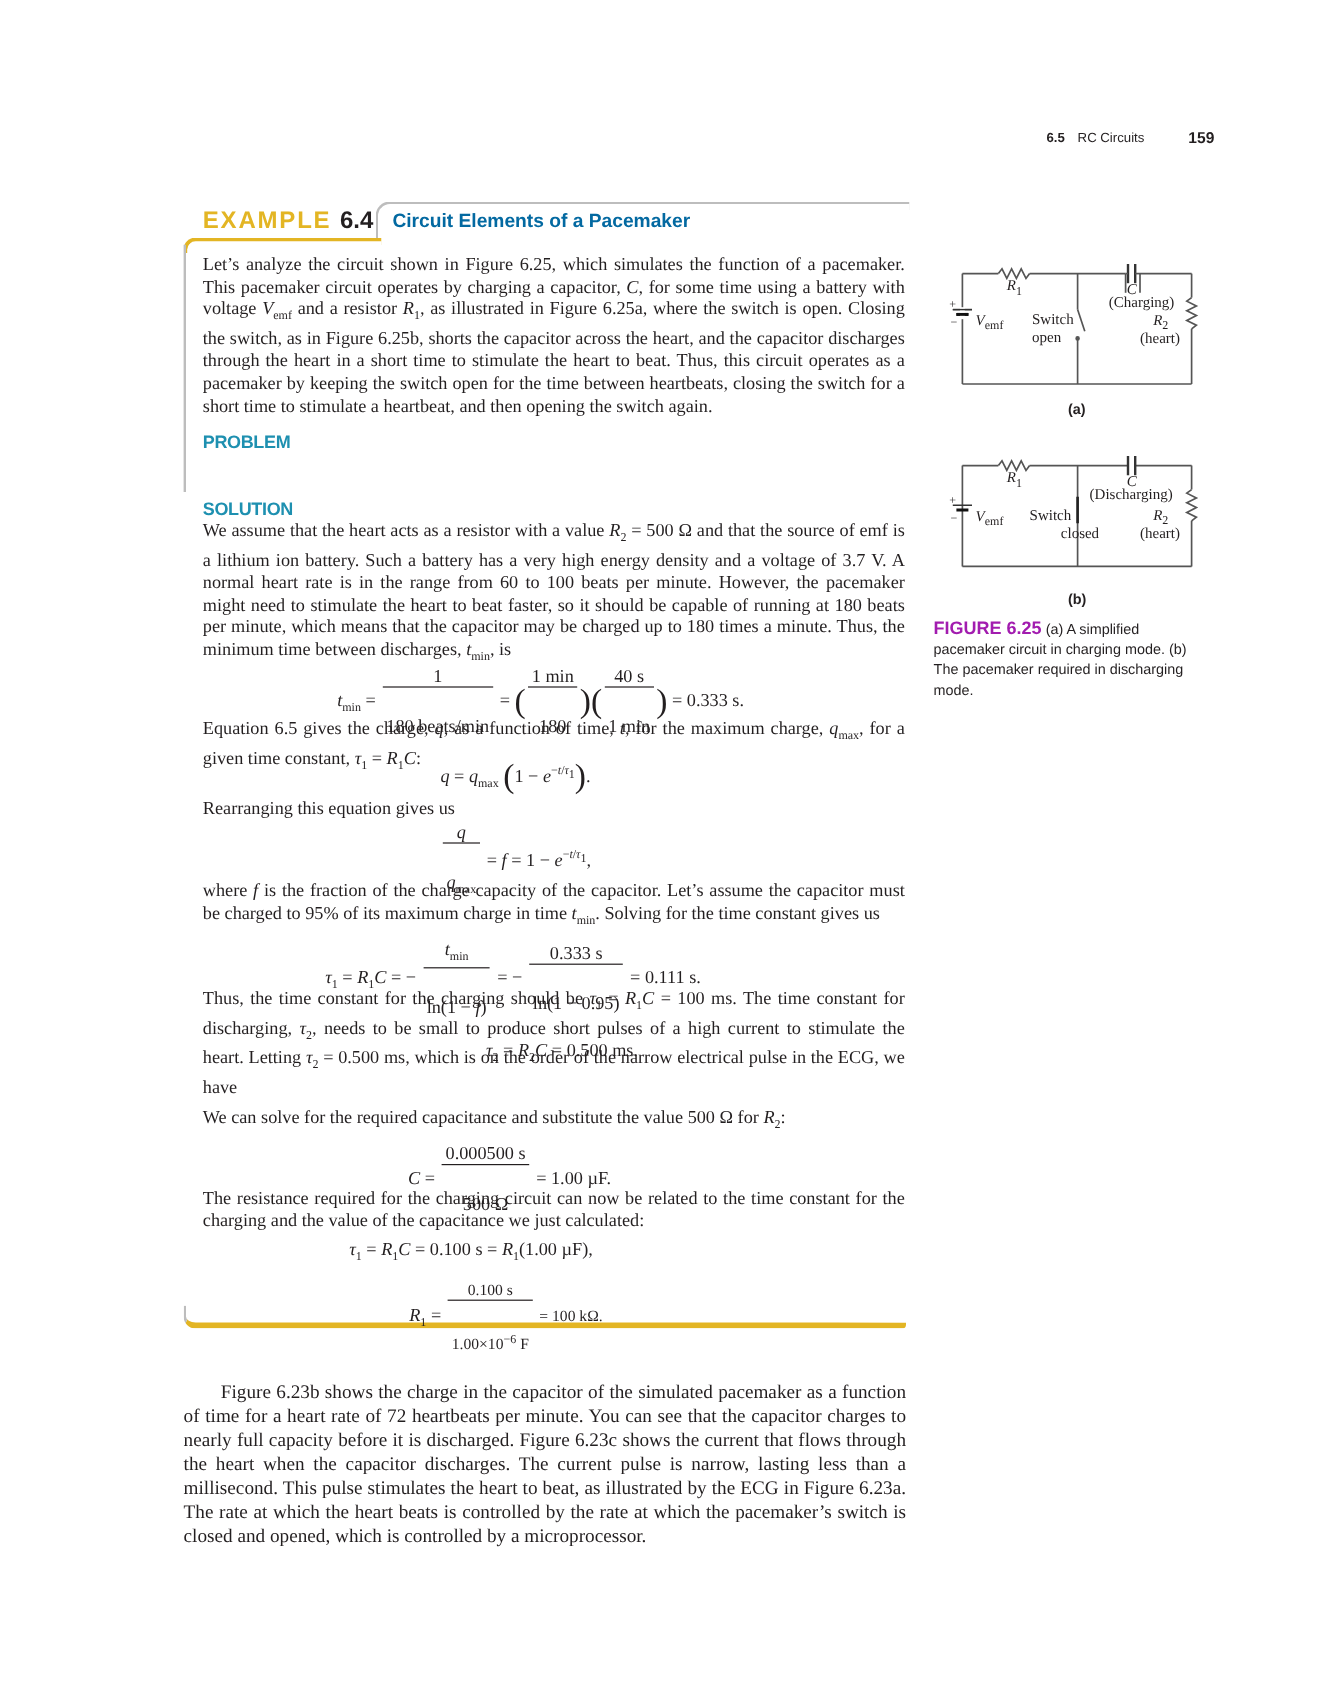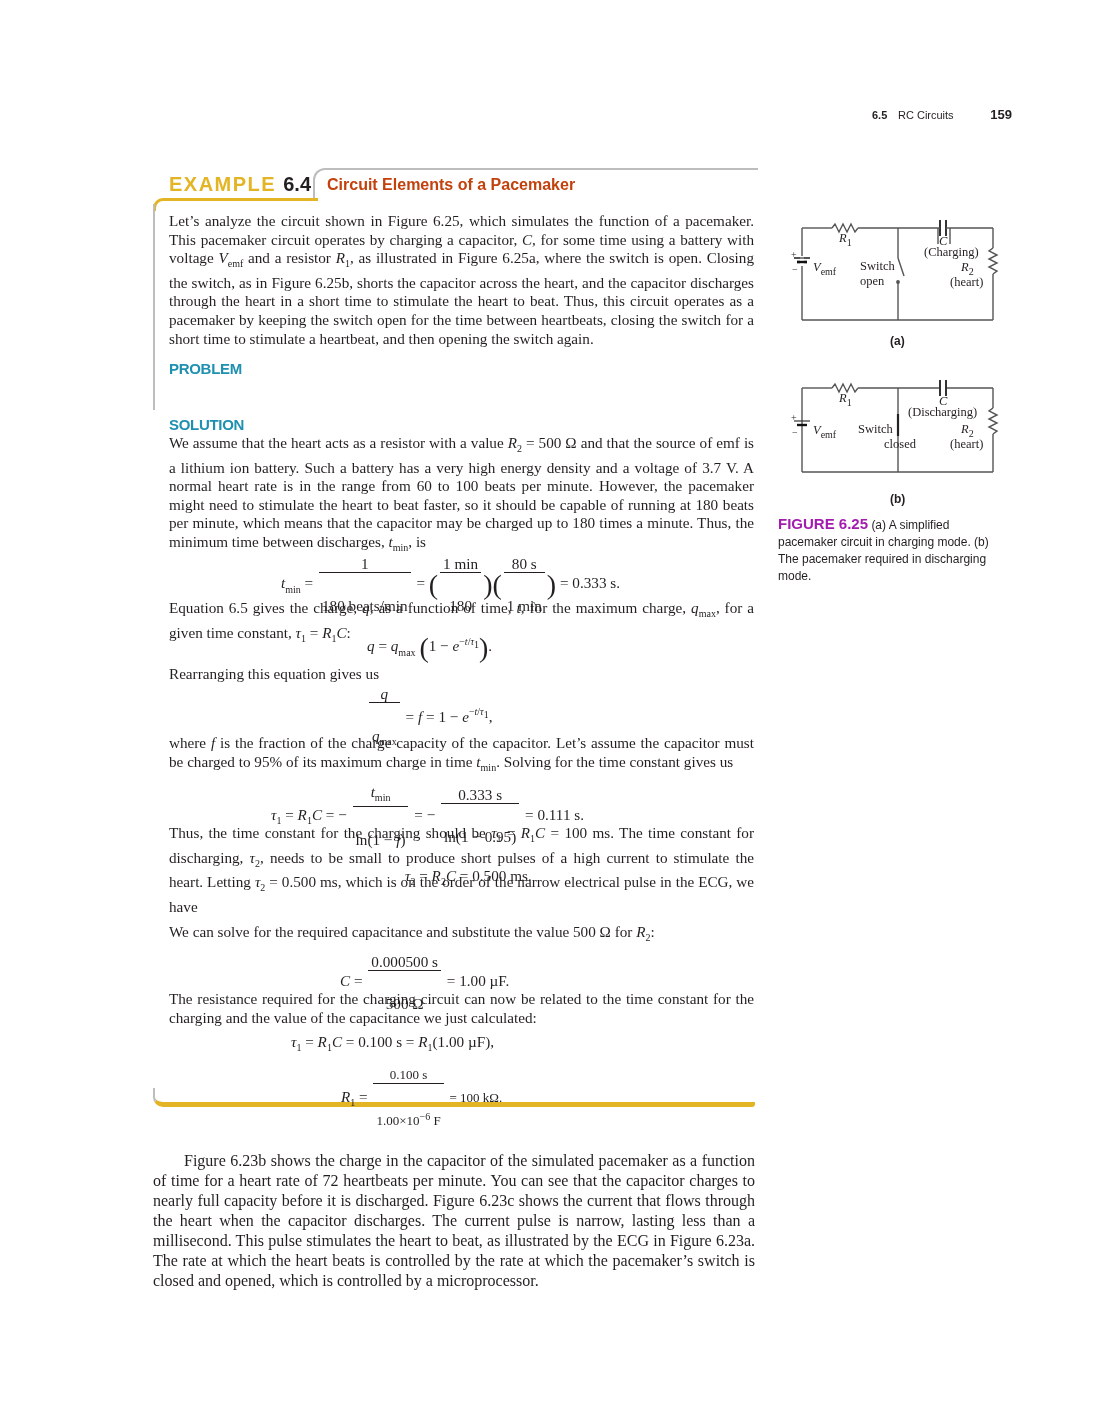--- a/index.html
+++ b/index.html
@@ -11,21 +11,21 @@
   #running-header { position: absolute; top: 107px; left: 872px; width: 140px; height: 18px; font-size: 11px; }
   #running-header .sec-num { position: absolute; left: 0; top: 2px; font-weight: bold; }
   #running-header .sec-title { position: absolute; left: 26px; top: 2px; }
   #running-header .page-num { position: absolute; right: 0; top: 0; font-size: 13px; font-weight: bold; }
 
   
   #example-box { position: absolute; left: 153px; top: 168px; width: 603px; height: 956px; }
   .ex-label { position: absolute; left: 16px; top: 5px; font-size: 20px; font-weight: bold; letter-spacing: 1.5px; }
   .ex-label .word { color: #e3b524; }
   .ex-label .num { color: #231f20; letter-spacing: 0; }
-  .ex-title { position: absolute; left: 174px; top: 8px; font-size: 16px; font-weight: bold; color: #c2410c; }
+  .ex-title { position: absolute; left: 174px; top: 8px; font-size: 16px; font-weight: bold; color: #0369a1; }
   .ex-title-frame { position: absolute; left: 160px; top: 0; width: 443px; height: 30px; border-top: 2px solid #bdbdbd; border-left: 2px solid #bdbdbd; border-top-left-radius: 12px; }
   .ex-label-underline { position: absolute; left: 0; top: 30px; width: 162px; height: 10px; border-top: 3px solid #e3b524; border-left: 3px solid #e3b524; border-top-left-radius: 10px; }
   .ex-left-top { position: absolute; left: 0; top: 36px; width: 0; height: 206px; border-left: 2px solid #bdbdbd; }
   .ex-bottom { position: absolute; left: 0; top: 920px; width: 600px; height: 14px; border-bottom: 5px solid #e3b524; border-left: 2px solid #bdbdbd; border-bottom-left-radius: 10px; border-bottom-right-radius: 3px; }
 
   .body-text { position: absolute; left: 16px; width: 585px; font-size: 15.2px; line-height: 18.6px; text-align: justify; }
   .head-blue { position: absolute; left: 16px; font-family: "Liberation Sans", "DejaVu Sans", sans-serif; font-weight: bold; font-size: 15px; color: #1e90b0; letter-spacing: -0.3px; }
   .eq { position: absolute; font-size: 15.2px; white-space: nowrap; }
   .frac { display: inline-block; vertical-align: middle; text-align: center; margin: 0 2px; }
   .frac .num { display: block; border-bottom: 1px solid #231f20; padding: 0 3px; line-height: 16px; }
@@ -74,21 +74,21 @@
   <div class="head-blue" style="top:192px;text-align:right;">PROBLEM</div>
 
   <div class="head-blue" style="top:248px;">SOLUTION</div>
   <div class="body-text serif" style="top:266px;">
     We assume that the heart acts as a resistor with a value <i>R</i><sub>2</sub> = 500 Ω and that the source of emf is a lithium ion battery. Such a battery has a very high energy density and a voltage of 3.7 V. A normal heart rate is in the range from 60 to 100 beats per minute. However, the pacemaker might need to stimulate the heart to beat faster, so it should be capable of running at 180 beats per minute, which means that the capacitor may be charged up to 180 times a minute. Thus, the minimum time between discharges, <i>t</i><sub>min</sub>, is
   </div>
 
   <div class="eq serif" style="top:388px; left:128px;">
     <i>t</i><sub>min</sub> =
     <span class="frac"><span class="num">1</span><span class="den">180 beats/min</span></span>
-    = <span class="paren">(</span><span class="frac"><span class="num">1 min</span><span class="den">180</span></span><span class="paren">)(</span><span class="frac"><span class="num">80 s</span><span class="den">1 min</span></span><span class="paren">)</span>
+    = <span class="paren">(</span><span class="frac"><span class="num">1 min</span><span class="den">180</span></span><span class="paren">)(</span><span class="frac"><span class="num">40 s</span><span class="den">1 min</span></span><span class="paren">)</span>
     <span>= 0.333 s.</span>
   </div>
 
   <div class="body-text serif" style="top:431px;">
     Equation 6.5 gives the charge, <i>q</i>, as a function of time, <i>t</i>, for the maximum charge, <i>q</i><sub>max</sub>, for a given time constant, <i>τ</i><sub>1</sub> = <i>R</i><sub>1</sub><i>C</i>:
   </div>
 
   <div class="eq serif" style="top:466px; left:214px;">
     <i>q</i> = <i>q</i><sub>max</sub> <span class="paren">(</span>1 − <i>e</i><sup>−<i>t</i>/<i>τ</i><sub>1</sub></sup><span class="paren">)</span>.
   </div>

